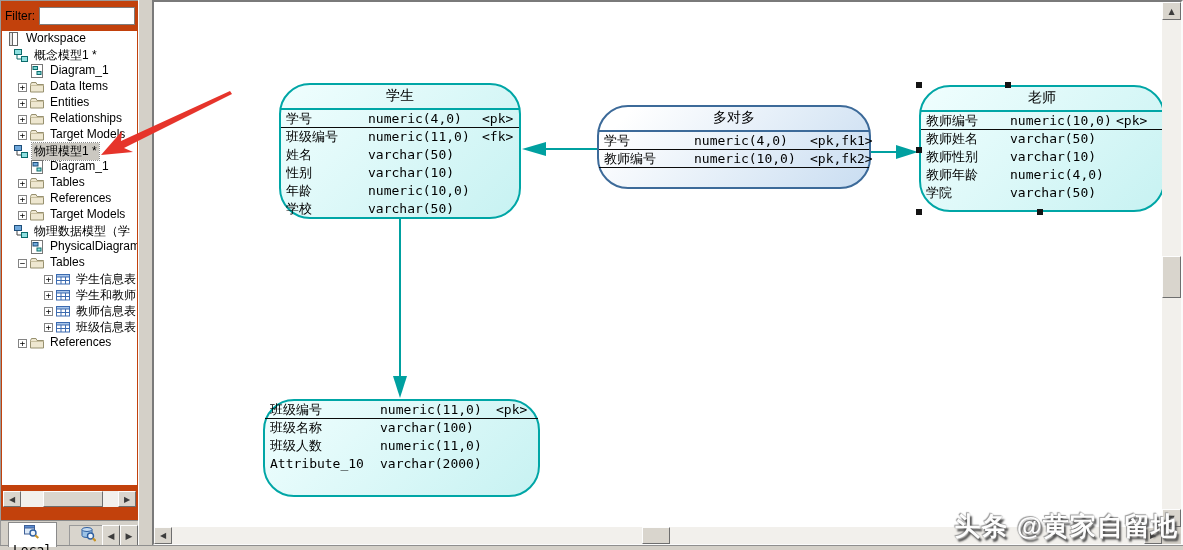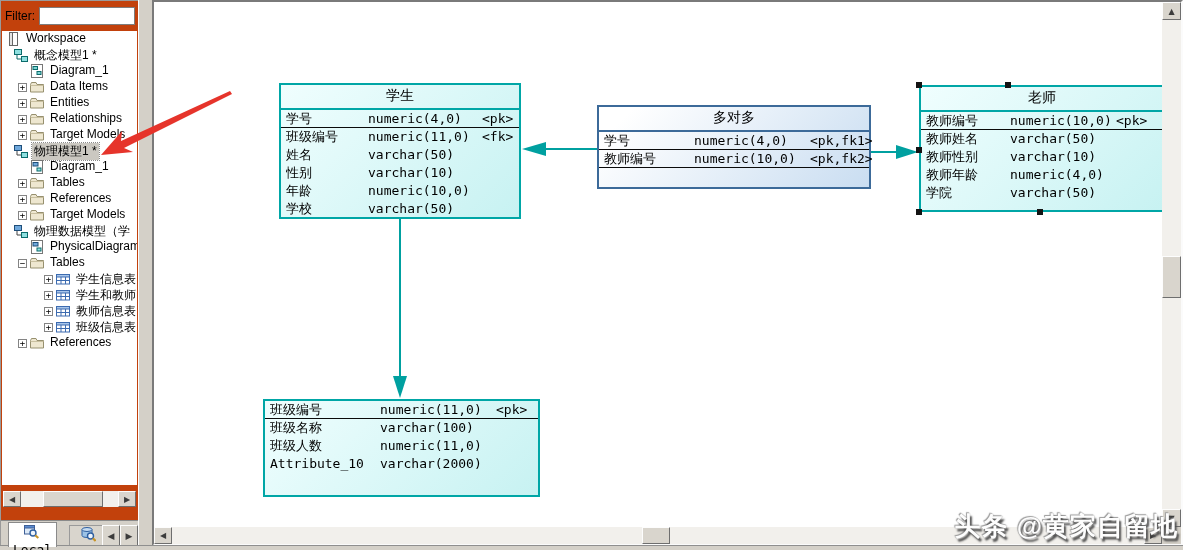--- a/index.html
+++ b/index.html
@@ -41,21 +41,21 @@
   
   #canvas-frame{position:absolute;left:152px;top:0;width:1031px;height:546px;box-sizing:border-box;
                 border:2px solid;border-color:#7a7a7a #fbfbfb #fbfbfb #7a7a7a;background:#d4d0c8;}
   #viewport{position:absolute;left:0;top:0;right:19px;bottom:17px;background:#fff;overflow:hidden;}
   #vscroll{position:absolute;right:0;top:0;width:19px;bottom:17px;display:flex;flex-direction:column;}
   #vscroll .sb-btn{height:16px;}
   #hscroll{position:absolute;left:0;right:19px;bottom:0;height:17px;display:flex;}
   #hscroll .sb-btn{width:16px;}
   #sb-corner{position:absolute;right:0;bottom:0;width:19px;height:17px;background:#d4d0c8;}
   
-  .entity{position:absolute;box-sizing:border-box;font-family:"DejaVu Sans Mono",monospace;font-size:13px;}
+  .entity{position:absolute;box-sizing:border-box;font-family:"DejaVu Sans Mono",monospace;font-size:13px;border-radius:31px;}
   .entity.cyan{background:linear-gradient(135deg,#f0fefe 0%,#c7f2f2 100%);border:2px solid #00a6a6;}
   .entity.blue{background:linear-gradient(135deg,#ffffff 10%,#c9ddf1 100%);border:2px solid #3c6a99;}
   .entity-title{text-align:center;font-size:14px;padding:2px 0 3px;}
   .entity.cyan .entity-title{border-bottom:2px solid #00a6a6;}
   .entity.blue .entity-title{border-bottom:2px solid #3c6a99;}
   .attr-row{display:flex;height:18px;line-height:17px;padding:0 4px 0 5px;white-space:nowrap;}
   .attr-row.pk{border-bottom:1px solid #0a0a0a;height:17px;}
   .a-name,.a-type{flex:none;overflow:hidden;}
   .handle{position:absolute;width:6px;height:6px;background:#141414;z-index:5;}
   

